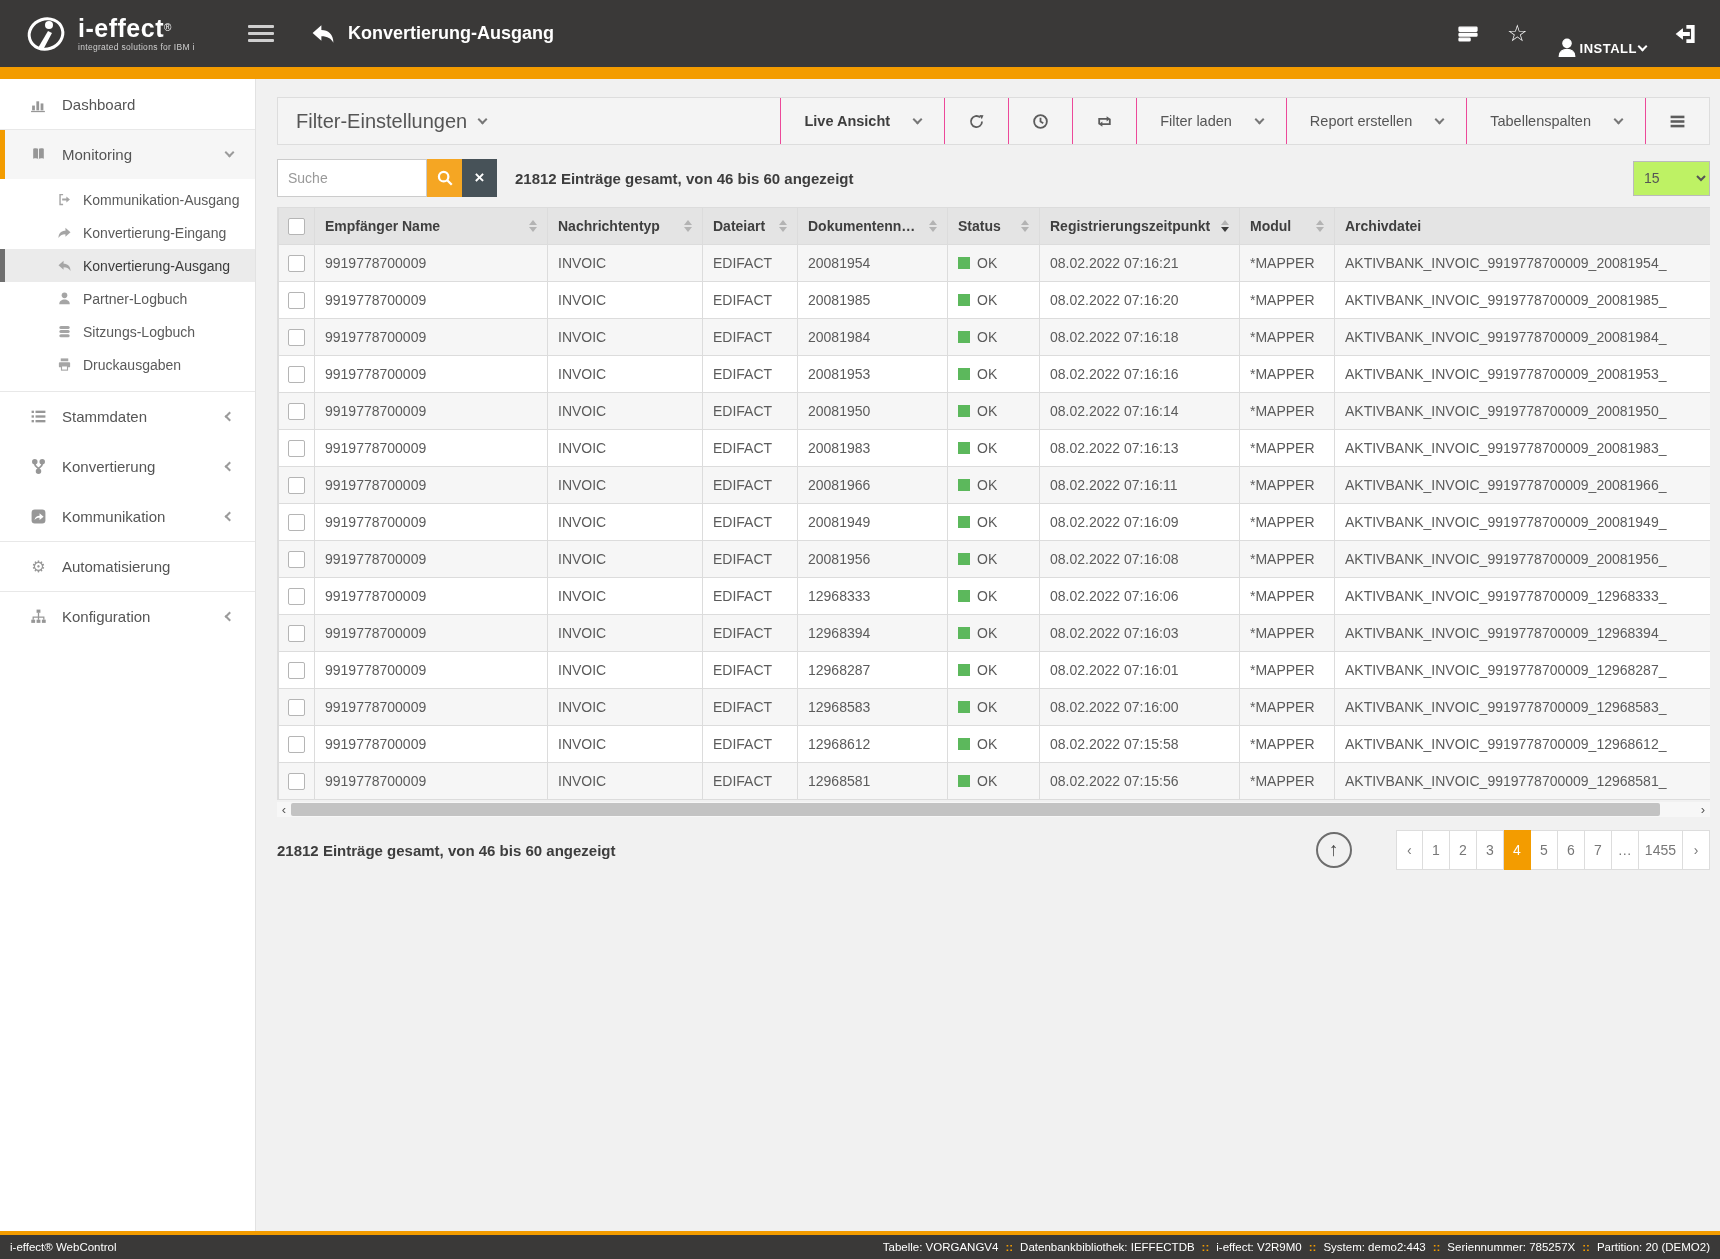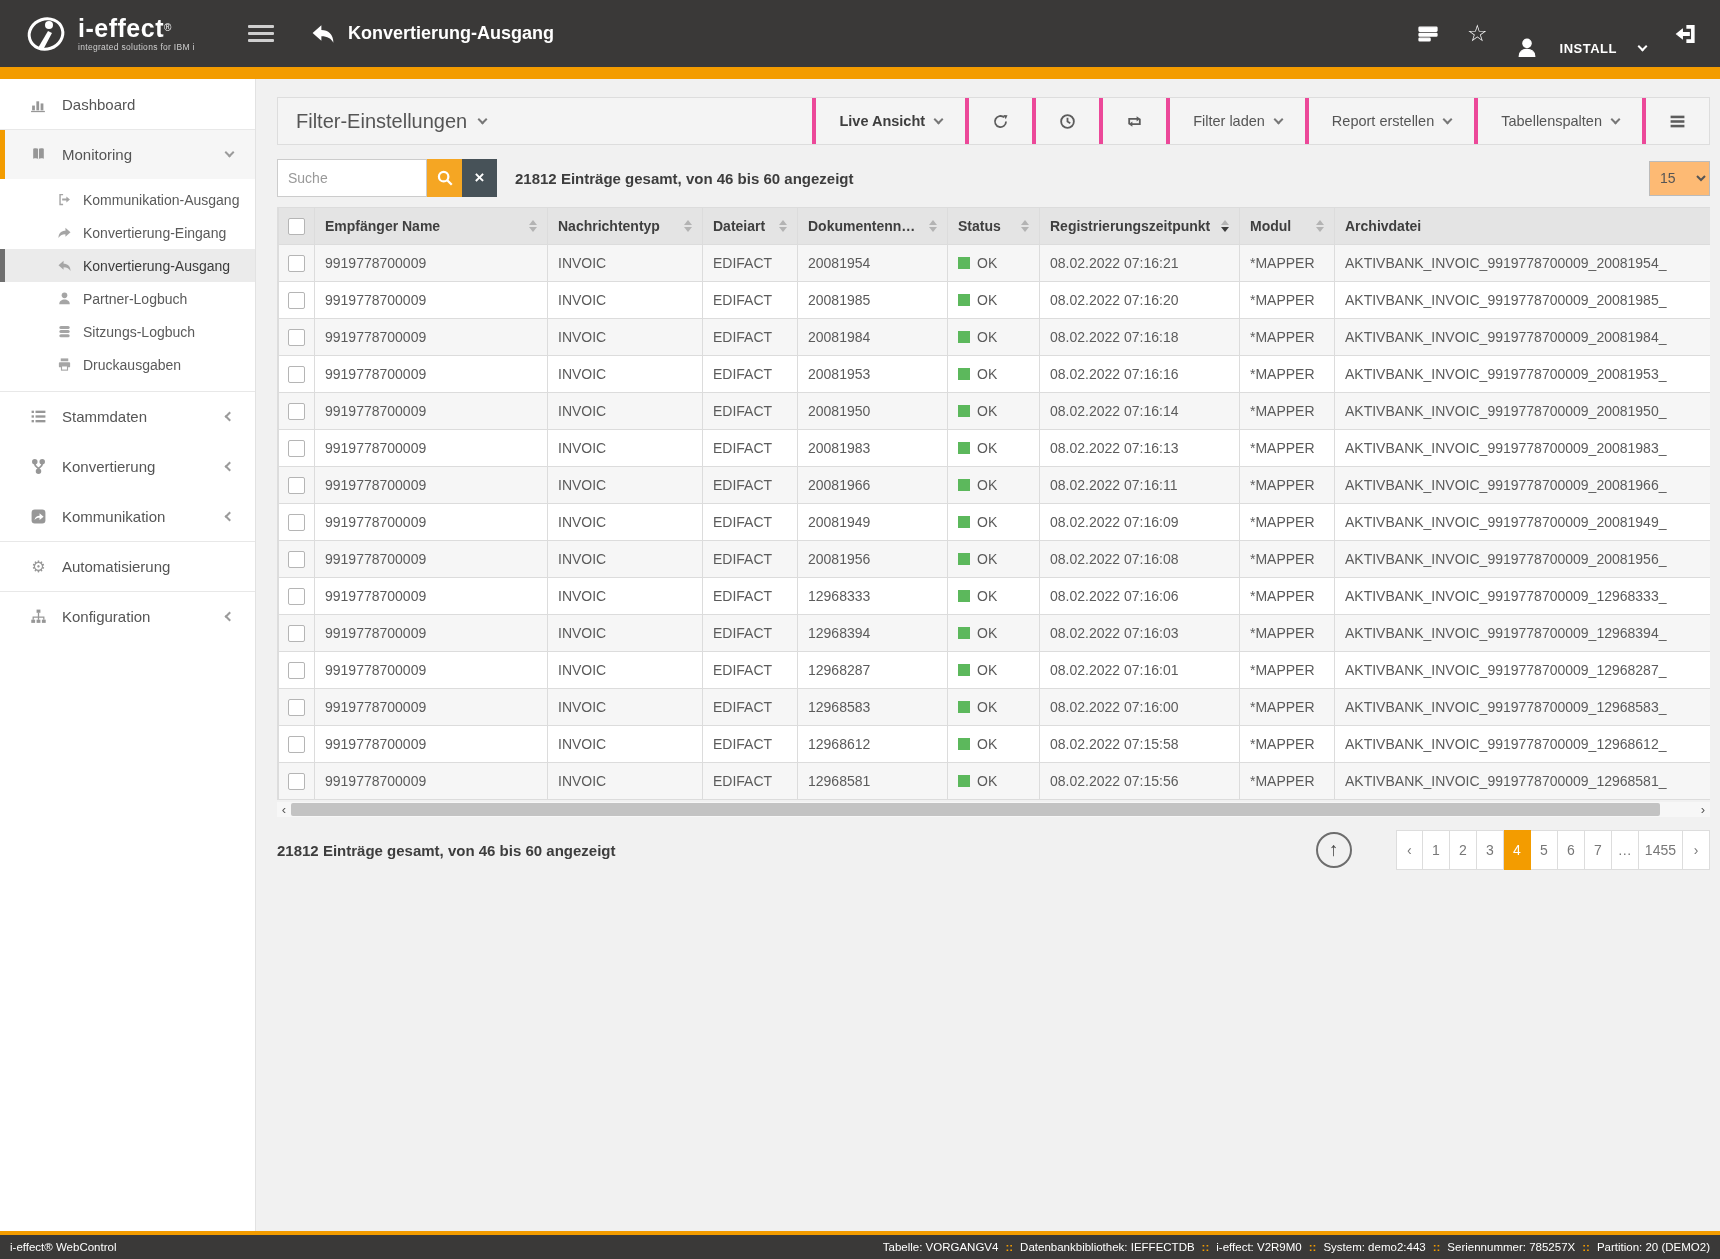--- a/index.html
+++ b/index.html
@@ -15,21 +15,21 @@
   .logo-reg { font-size:10px; vertical-align:super; }
   .logo-sub { font-size:8.5px; color:#cfcfcf; margin-top:2px; letter-spacing:0.3px; }
   .hamburger { margin-left:18px; width:26px; cursor:pointer; }
   .hamburger span { display:block; height:3px; background:#cfcfcf; margin:4px 0; border-radius:1px; }
   .page-head { display:flex; align-items:center; gap:12px; margin-left:36px; }
   .page-head svg { width:26px; height:26px; fill:#fff; }
   .page-title { font-size:18px; font-weight:bold; }
   .top-right { margin-left:auto; display:flex; align-items:center; gap:28px; padding-right:24px; }
   .top-ic { width:22px; height:22px; fill:#fff; stroke:#fff; cursor:pointer; }
   .star { font-size:23px; color:#fff; line-height:1; cursor:pointer; }
-  .user-block { display:flex; align-items:center; gap:22px; cursor:pointer;margin-top:29px; }
+  .user-block { display:flex; align-items:center; gap:2px; cursor:pointer;margin-top:29px; }
   .user-name { font-size:13px; font-weight:bold; letter-spacing:0.5px; }
   .chev { display:inline-block; width:7px; height:7px; border-right:2px solid currentColor; border-bottom:2px solid currentColor; }
   .chev.down { transform:rotate(45deg); margin-top:-4px; }
   .chev.left { transform:rotate(135deg); }
   .accentbar { height:12px; background:#f39c00; flex:0 0 auto; }
 
   
   .bodyrow { flex:1 1 auto; display:flex; min-height:0; }
   .sidebar { width:256px; flex:0 0 auto; background:#fff; border-right:1px solid #e2e2e2; overflow:hidden; }
   .main { flex:1 1 auto; padding:18px 10px 0 21px; min-width:0; }
@@ -44,34 +44,34 @@
   .subnav { padding:4px 0 10px 0; }
   .sub-item { height:33px; display:flex; align-items:center; gap:11px; padding-left:57px; font-size:14px; color:#5a5a5a; cursor:pointer; position:relative; }
   .sub-item .nicon { width:15px; height:15px; fill:#a5a5a5; flex:0 0 auto; }
   .sub-item.active { background:#ebebeb; color:#3c3c3c; }
   .sub-item.active::before { content:""; position:absolute; left:0; top:0; bottom:0; width:5px; background:#6f6f6f; }
   .gear-glyph { color:#979797; font-size:17px; }
 
   
   .toolbar { height:48px; display:flex; border:1px solid #ddd; background:#f4f4f4; }
   .filter-settings { flex:1 1 auto; display:flex; align-items:center; gap:12px; padding-left:18px; font-size:20px; color:#555; cursor:pointer; }
-  .tbtn { display:flex; align-items:center; gap:10px; padding:0 23px; border-left:4px solid #ec4899; font-size:14.5px; color:#555; cursor:pointer; white-space:nowrap; }
+  .tbtn { display:flex; align-items:center; gap:24px; padding:0 23px; border-left:1px solid #ec4899; font-size:14.5px; color:#555; cursor:pointer; white-space:nowrap; }
   .tbtn.bold { font-weight:bold; color:#3e3e3e; }
   .tbtn svg { width:17px; height:17px; stroke:#5c5c5c; fill:none; stroke-width:1.7; }
   .tbtn .filled { fill:#5c5c5c; stroke:none; }
 
   
   .search-row { margin-top:14px; display:flex; align-items:center; }
   .search-input { width:150px; height:38px; border:1px solid #ccc; padding:0 10px; font-size:14px; color:#555; background:#fff; outline:none; font-family:inherit; }
   .search-input::placeholder { color:#999; }
   .sbtn { width:35px; height:38px; display:flex; align-items:center; justify-content:center; cursor:pointer; flex:0 0 auto; }
   .sbtn.search { background:#f5a623; }
   .sbtn.clear { background:#475258; color:#fff; font-size:17px; font-weight:bold; }
   .summary { font-size:15px; font-weight:bold; color:#3d3d3d; margin-left:18px; }
-  .pagesize { margin-left:auto; width:61px; height:35px; border:1px solid #bbb; background:#fdba74; font-size:14px; color:#555; padding:0 6px; font-family:inherit; }
+  .pagesize { margin-left:auto; width:77px; height:35px; border:1px solid #bbb; background:#bef264; font-size:14px; color:#555; padding:0 6px; font-family:inherit; }
 
   
   .table-wrap { margin-top:10px; overflow:hidden; background:#fff; border-left:1px solid #ddd; }
   table { border-collapse:collapse; table-layout:fixed; width:1900px; }
   th, td { border:1px solid #dcdcdc; overflow:hidden; white-space:nowrap; }
   th { background:#e4e4e4; height:37px; font-size:14px; color:#3f3f3f; text-align:left; padding:0 10px; }
   .thwrap { display:flex; align-items:center; }
   .thwrap .lbl { overflow:hidden; text-overflow:ellipsis; }
   .sort { display:inline-flex; flex-direction:column; gap:2px; margin-left:auto; padding-left:8px; }
   .tu { width:0; height:0; border-left:4px solid transparent; border-right:4px solid transparent; border-bottom:5px solid #b3b3b3; }

